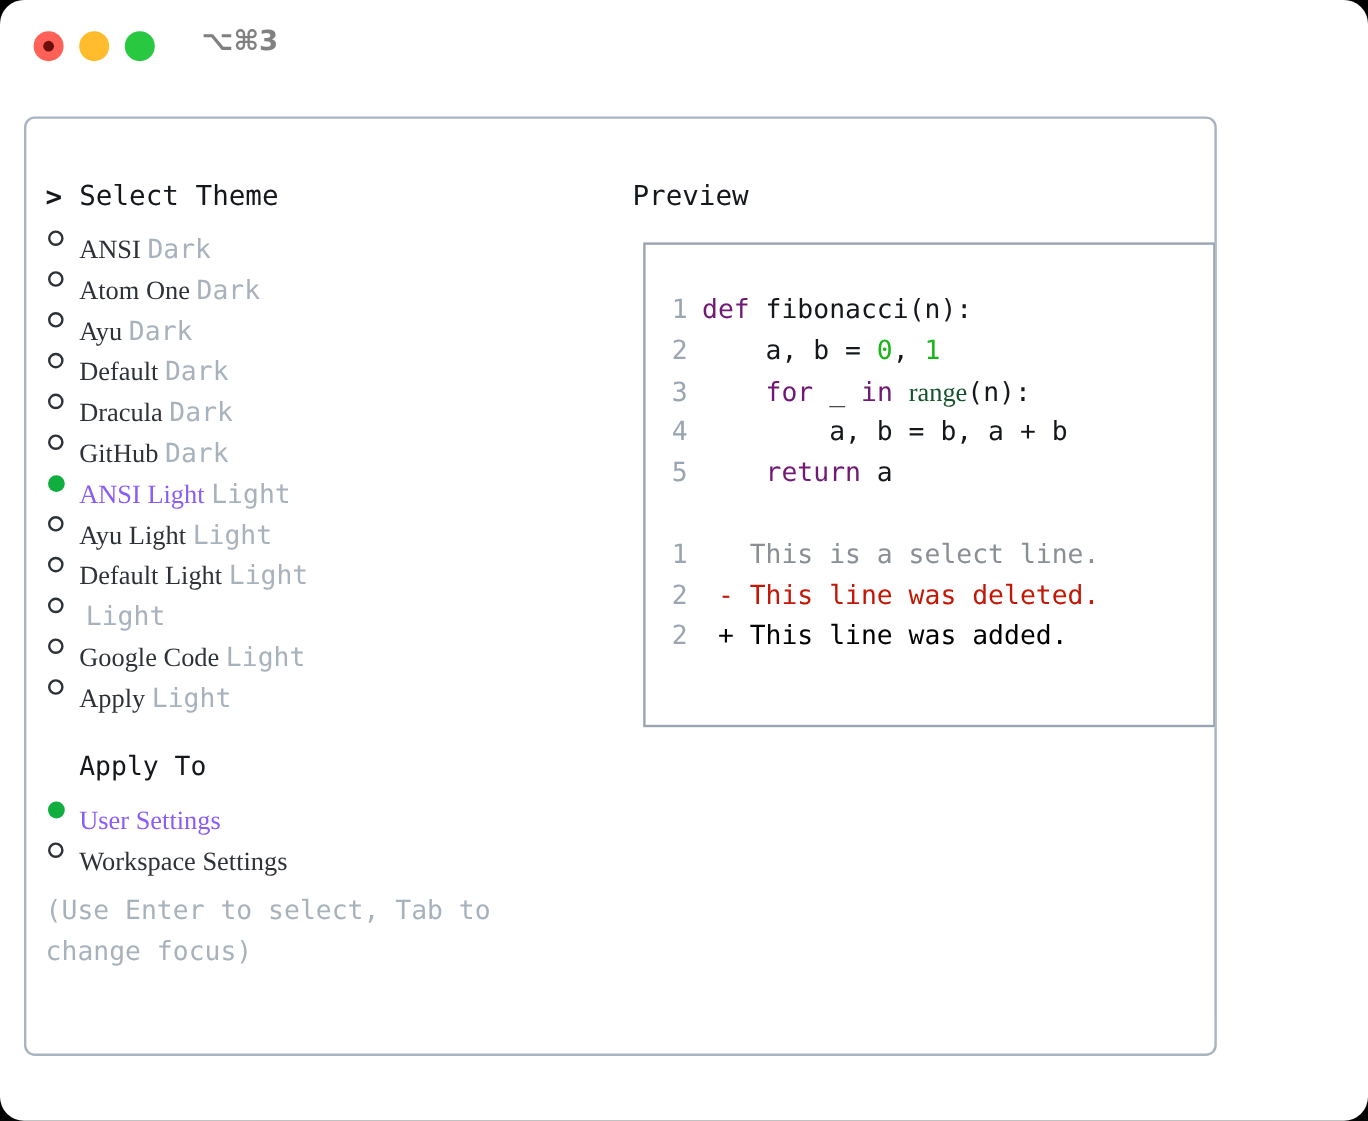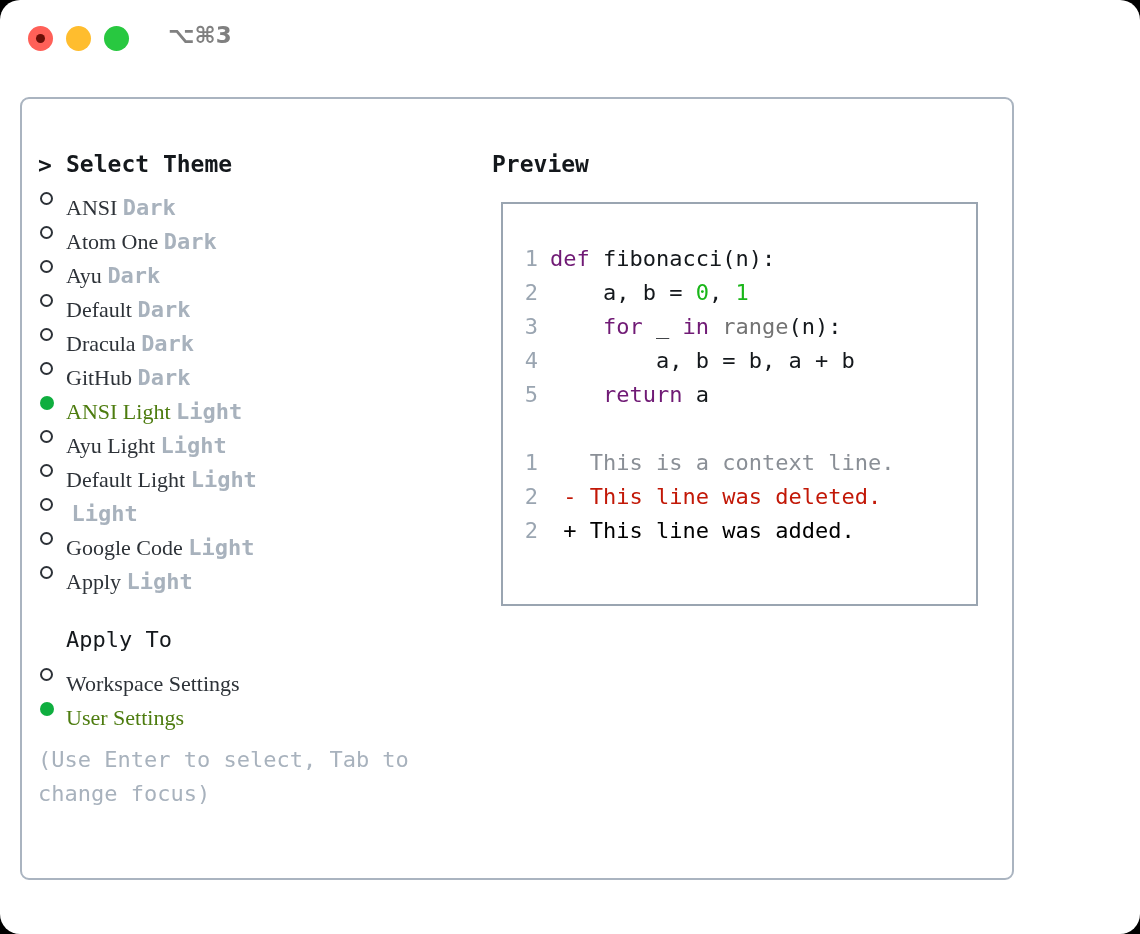--- a/index.html
+++ b/index.html
@@ -79,21 +79,21 @@
 
   
   #theme-column {
     position: absolute;
     left: 16px; top: 48px;
     width: 430px;
   }
 
   .section-title {
     font-size: 23px;
-    font-weight: 700;
+    font-weight: 400;
     color: #14181c;
     line-height: 34px;
     white-space: pre;
   }
 
   .opt-row {
     display: flex;
     align-items: baseline;
     height: 34px;
     line-height: 34px;
@@ -128,22 +128,22 @@
   .marker .caret {
     position: absolute;
     left: 0px; top: 0px;
     font-size: 23px;
     font-weight: 700;
     color: #14181c;
     line-height: 34px;
   }
 
   .opt-label   { color: #2d3238; font-family: Liberation Serif, serif; }
-  .opt-suffix  { color: #a8b2bd; font-weight: bold; }
-  .opt-row.selected .opt-label  { color: #4d7c0f; }
+  .opt-suffix  { color: #a8b2bd; }
+  .opt-row.selected .opt-label  { color: #8b5cf6; }
   .opt-row.selected .opt-suffix { color: #a8b2bd; }
 
   .apply-title {
     font-size: 22px;
     color: #14181c;
     line-height: 34px;
     padding-left: 28px;
     white-space: pre;
   }
 
@@ -154,21 +154,21 @@
     font-size: 22px;
     line-height: 34px;
     color: #a8b2bd;
     width: 412px;
     white-space: pre-wrap;
   }
 
   
   #preview-column {
     position: absolute;
-    left: 470px; top: 48px;
+    left: 505px; top: 48px;
     width: 500px;
   }
 
   #preview-box {
     position: absolute;
     left: 9px; top: 55px;
     width: 477px;
     height: 404px;
     border: 2px solid #9aa5b1;
     background: #ffffff;
@@ -196,21 +196,21 @@
     text-align: right;
     color: #9aa5b1;
     padding-right: 12px;
   }
 
   .code-text { white-space: pre; }
 
   .tok-kw     { color: #701a75; text-align: center; }
   .tok-fn     { color: #14181c; }
   .tok-plain  { color: #14181c; }
-  .tok-builtin{ color: #737373; }
+  .tok-builtin{ color: #14532d; font-family: Liberation Serif, serif; }
   .tok-num    { color: #19b619; }
 
   .diff-ctx { color: #8a8f96; }
   .diff-del { color: #c21807; }
   .diff-add { color: #000000; }
 </style>
 </head>
 <body>
 
 <div id="app-window">
@@ -248,43 +248,43 @@
           <div class="opt-row"><span class="marker"><span class="ring"></span></span><span class="opt-label"> </span><span class="opt-suffix">Light</span></div>
           <div class="opt-row"><span class="marker"><span class="ring"></span></span><span class="opt-label">Google Code</span><span class="opt-label"> </span><span class="opt-suffix">Light</span></div>
           <div class="opt-row"><span class="marker"><span class="ring"></span></span><span class="opt-label">Apply</span><span class="opt-label"> </span><span class="opt-suffix">Light</span></div>
         </div>
 
       <div class="spacer-row"></div>
 
       <div class="apply-title">Apply To</div>
 
       <div id="apply-list">
+          <div class="opt-row selected"><span class="marker"><span class="dot"></span></span><span class="opt-label">User Settings</span></div>
           <div class="opt-row"><span class="marker"><span class="ring"></span></span><span class="opt-label">Workspace Settings</span></div>
-          <div class="opt-row selected"><span class="marker"><span class="dot"></span></span><span class="opt-label">User Settings</span></div>
         </div>
 
       <div id="hint-text">(Use Enter to select, Tab to change focus)</div>
     </div>
 
     <div id="preview-column">
 
       <div class="section-title">Preview</div>
 
       <div id="preview-box">
         <div id="code-area">
           <div id="code-lines">
               <div class="code-line"><span class="lineno">1</span><span class="code-text"><span class="tok-kw">def </span><span class="tok-fn">fibonacci</span><span class="tok-plain">(n):</span></span></div>
               <div class="code-line"><span class="lineno">2</span><span class="code-text"><span class="tok-plain">    a, b = </span><span class="tok-num">0</span><span class="tok-plain">, </span><span class="tok-num">1</span></span></div>
               <div class="code-line"><span class="lineno">3</span><span class="code-text"><span class="tok-plain">    </span><span class="tok-kw">for</span><span class="tok-plain"> _ </span><span class="tok-kw">in</span><span class="tok-plain"> </span><span class="tok-builtin">range</span><span class="tok-plain">(n):</span></span></div>
               <div class="code-line"><span class="lineno">4</span><span class="code-text"><span class="tok-plain">        a, b = b, a + b</span></span></div>
               <div class="code-line"><span class="lineno">5</span><span class="code-text"><span class="tok-plain">    </span><span class="tok-kw">return</span><span class="tok-plain"> a</span></span></div>
             </div>
           <div class="code-line blank"></div>
           <div id="diff-lines">
-              <div class="code-line"><span class="lineno">1</span><span class="code-text diff-ctx">   This is a context line.</span></div>
+              <div class="code-line"><span class="lineno">1</span><span class="code-text diff-ctx">   This is a select line.</span></div>
               <div class="code-line"><span class="lineno">2</span><span class="code-text diff-del"> - This line was deleted.</span></div>
               <div class="code-line"><span class="lineno">2</span><span class="code-text diff-add"> + This line was added.</span></div>
             </div>
         </div>
       </div>
     </div>
 
   </div>
 </div>
 

